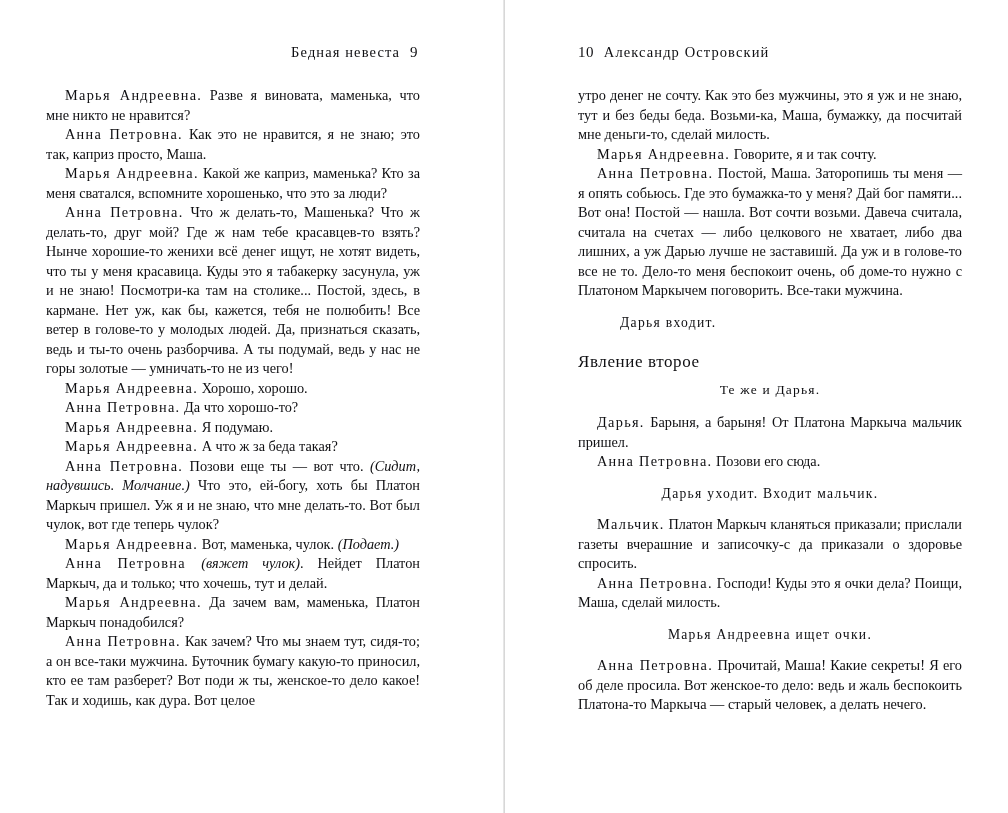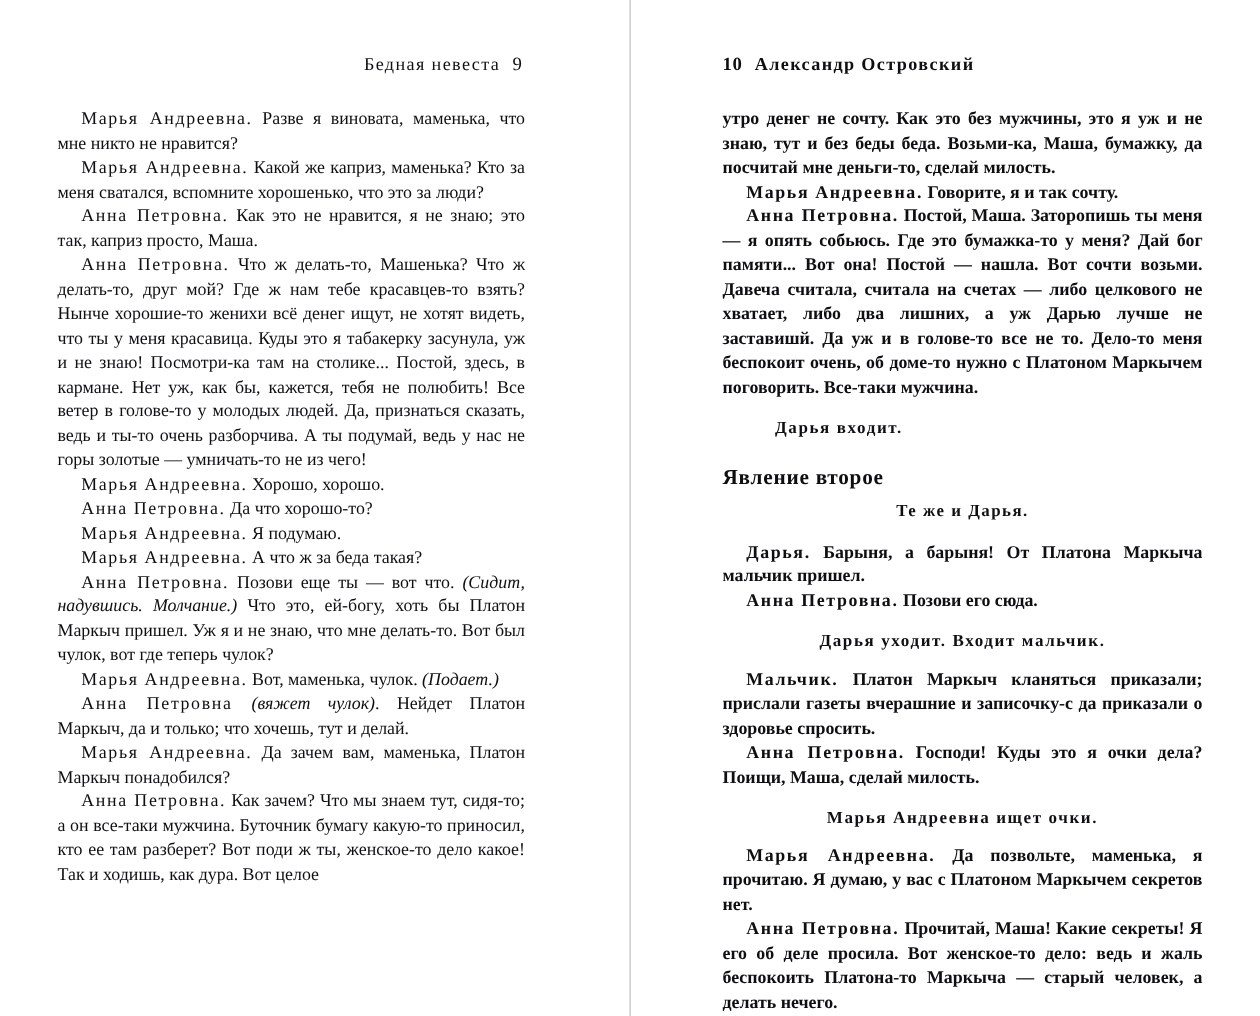--- a/index.html
+++ b/index.html
@@ -32,21 +32,20 @@
     position: relative;
     width: 504px;
     height: 638px;
     box-sizing: border-box;
   }
   .page-left {
     padding: 44px 84px 40px 46px;
   }
   .page-right {
     padding: 44px 46px 40px 74px;
-    font-weight: bold;
   }
   .runhead {
     font-size: 14.5px;
     letter-spacing: 0.4px;
     margin-bottom: 22px;
     height: 20px;
     white-space: nowrap;
   }
   .runhead-left {
     text-align: right;
@@ -109,23 +108,23 @@
   <div class="gutter"></div>
 
   <div class="page page-left">
     <div class="runhead runhead-left">
       <span class="title">Бедная невеста</span><span class="folio">9</span>
     </div>
     <div class="body">
 
       <p class="para"><span class="sp">Марья Андреевна.</span><span> Разве я виновата, маменька, что мне никто не нравится?</span></p>
 
+      <p class="para"><span class="sp">Анна Петровна.</span><span> Как это не нравится, я не знаю; это так, каприз просто, Маша.</span></p>
+
       <p class="para"><span class="sp">Марья Андреевна.</span><span> Какой же каприз, маменька? Кто за меня сватался, вспомните хорошенько, что это за люди?</span></p>
-
-      <p class="para"><span class="sp">Анна Петровна.</span><span> Как это не нравится, я не знаю; это так, каприз просто, Маша.</span></p>
 
       <p class="para"><span class="sp">Анна Петровна.</span><span> Что ж делать-то, Машенька? Что ж делать-то, друг мой? Где ж нам тебе красавцев-то взять? Нынче хорошие-то женихи всё денег ищут, не хотят видеть, что ты у меня красавица. Куды это я табакерку засунула, уж и не знаю! Посмотри-ка там на столике... Постой, здесь, в кармане. Нет уж, как бы, кажется, тебя не полюбить! Все ветер в голове-то у молодых людей. Да, признаться сказать, ведь и ты-то очень разборчива. А ты подумай, ведь у нас не горы золотые — умничать-то не из чего!</span></p>
 
       <p class="para"><span class="sp">Марья Андреевна.</span><span> Хорошо, хорошо.</span></p>
 
       <p class="para"><span class="sp">Анна Петровна.</span><span> Да что хорошо-то?</span></p>
 
       <p class="para"><span class="sp">Марья Андреевна.</span><span> Я подумаю.</span></p>
 
 
@@ -166,19 +165,18 @@
       <p class="para"><span class="sp">Анна Петровна.</span><span> Позови его сюда.</span></p>
 
       <div class="stage"><span class="sp">Дарья уходит. Входит мальчик.</span></div>
 
       <p class="para"><span class="sp">Мальчик.</span><span> Платон Маркыч кланяться приказали; прислали газеты вчерашние и записочку-с да приказали о здоровье спросить.</span></p>
 
       <p class="para"><span class="sp">Анна Петровна.</span><span> Господи! Куды это я очки дела? Поищи, Маша, сделай милость.</span></p>
 
       <div class="stage"><span class="sp">Марья Андреевна ищет очки.</span></div>
 
-      <p class="para"><span class="sp">Марья Андреевна.</span><span> Да позвольте, маменька, я прочитаю. Я думаю, у вас с Платоном Маркычем секретов нет.</span></p>
 
       <p class="para"><span class="sp">Анна Петровна.</span><span> Прочитай, Маша! Какие секреты! Я его об деле просила. Вот женское-то дело: ведь и жаль беспокоить Платона-то Маркыча — старый человек, а делать нечего.</span></p>
 
     </div>
   </div>
 </div>
 
 </body></html>

